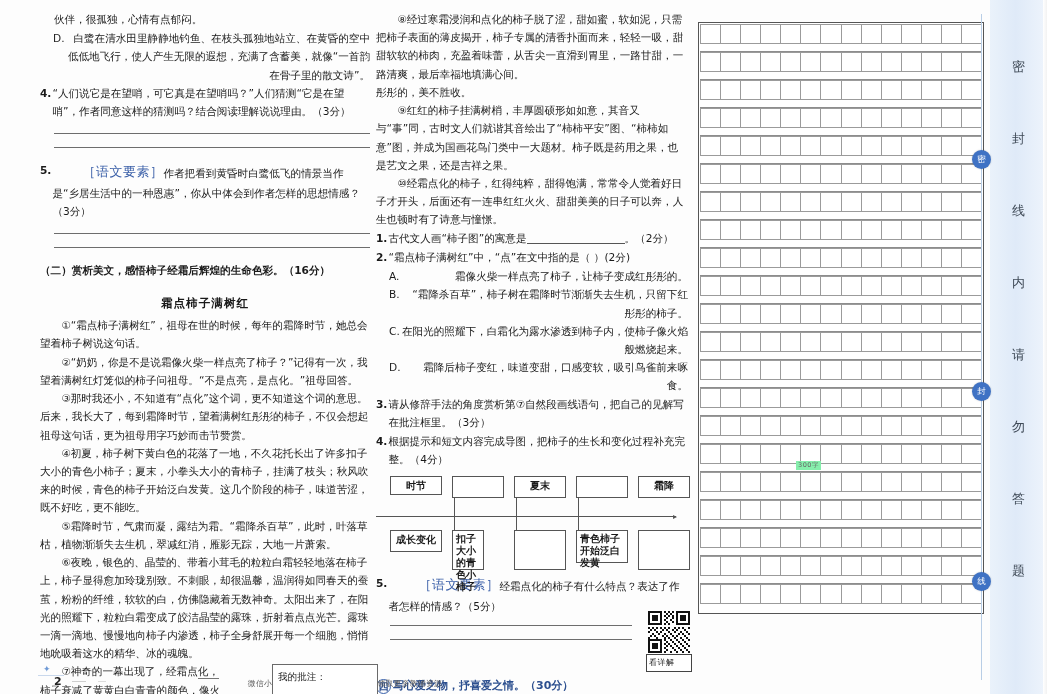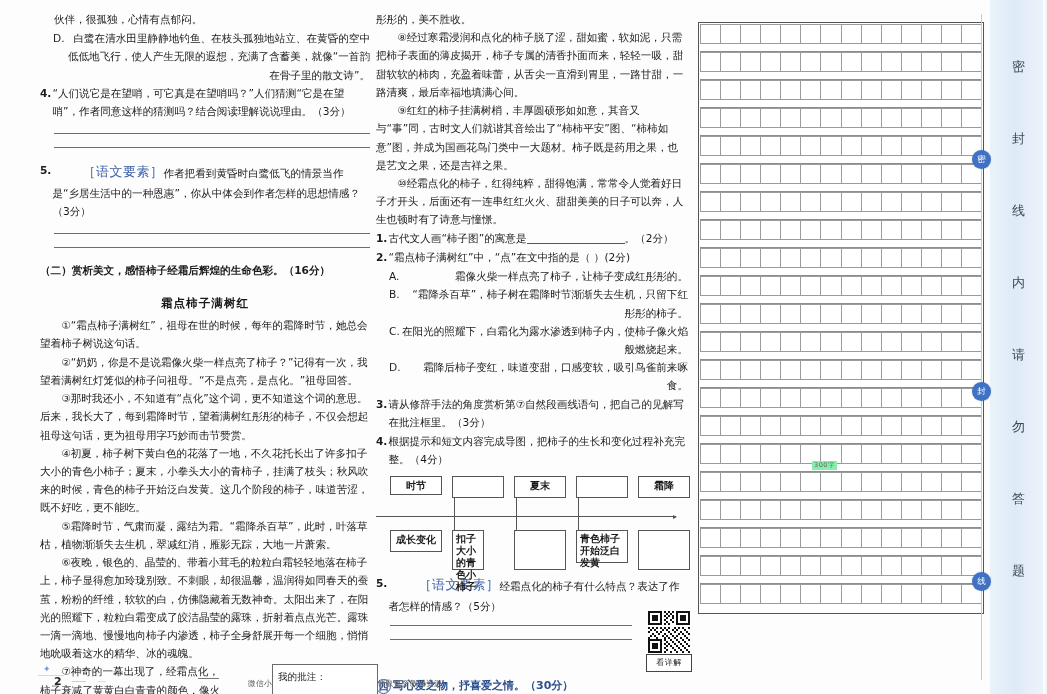--- a/index.html
+++ b/index.html
@@ -161,21 +161,21 @@
     width: 0;
     border-left: 1px solid #555;
     z-index: 2;
   }
 
   
   .qr-wrap {
     position: absolute;
     right: -4px;
     width: 46px;
-    text-align: center;
+    text-align: left;
     z-index: 6;
   }
   .qr-img {
     width: 42px; height: 42px;
     display: block;
     margin: 0 auto;
   }
   .qr-label {
     border: 1px solid #444;
     font-size: 8px;
@@ -232,21 +232,21 @@
   }
   .gcell {
     flex: 1 1 0;
     border: 1px solid #9b9b9b;
     border-right: none;
     background: #fff;
   }
   .gcell:last-child { border-right: 1px solid #9b9b9b; }
   .count-label {
     position: absolute;
-    left: 112px;
+    left: 96px;
     bottom: 1px;
     font-size: 6.5px;
     color: #666;
     background: #86efac;
     padding: 0 2px;
     z-index: 4;
     letter-spacing: 0.5px;
   }
 
   
@@ -381,22 +381,22 @@
         </div>
         <p class="para" style="width:186px"><span>⑦神奇的一幕出现了，经霜点</span><span class="ul-txt">化，柿子衰减了黄黄白白青青的颜色，像火焰一样，庞大的树冠红红地燃烧起来。</span><span>一眼望去，漫山遍野红</span></p>
       </div>
 
     </div>
   </div>
 
   <div class="col col-mid">
     <div class="col-inner">
 
+      <p class="para">⑧经过寒霜浸润和点化的柿子脱了涩，甜如蜜，软如泥，只需把柿子表面的薄皮揭开，柿子专属的清香扑面而来，轻轻一吸，甜甜软软的柿肉，充盈着味蕾，从舌尖一直滑到胃里，一路甘甜，一路清爽，最后幸福地填满心间。</p>
       <p class="para noind">彤彤的，美不胜收。</p>
-      <p class="para">⑧经过寒霜浸润和点化的柿子脱了涩，甜如蜜，软如泥，只需把柿子表面的薄皮揭开，柿子专属的清香扑面而来，轻轻一吸，甜甜软软的柿肉，充盈着味蕾，从舌尖一直滑到胃里，一路甘甜，一路清爽，最后幸福地填满心间。</p>
       <p class="para">⑨红红的柿子挂满树梢，丰厚圆硕形如如意，其音又与“事”同，古时文人们就谐其音绘出了“柿柿平安”图、“柿柿如意”图，并成为国画花鸟门类中一大题材。柿子既是药用之果，也是艺文之果，还是吉祥之果。</p>
       <p class="para">⑩经霜点化的柿子，红得纯粹，甜得饱满，常常令人觉着好日子才开头，后面还有一连串红红火火、甜甜美美的日子可以奔，人生也顿时有了诗意与憧憬。</p>
 
       <div class="q-item">
         <span class="q-num">1.</span>
         <span class="q-body"><span>古代文人画“柿子图”的寓意是</span><span class="fill"></span><span>。（2分）</span></span>
       </div>
 
       <div class="q-item">
         <span class="q-num">2.</span>

